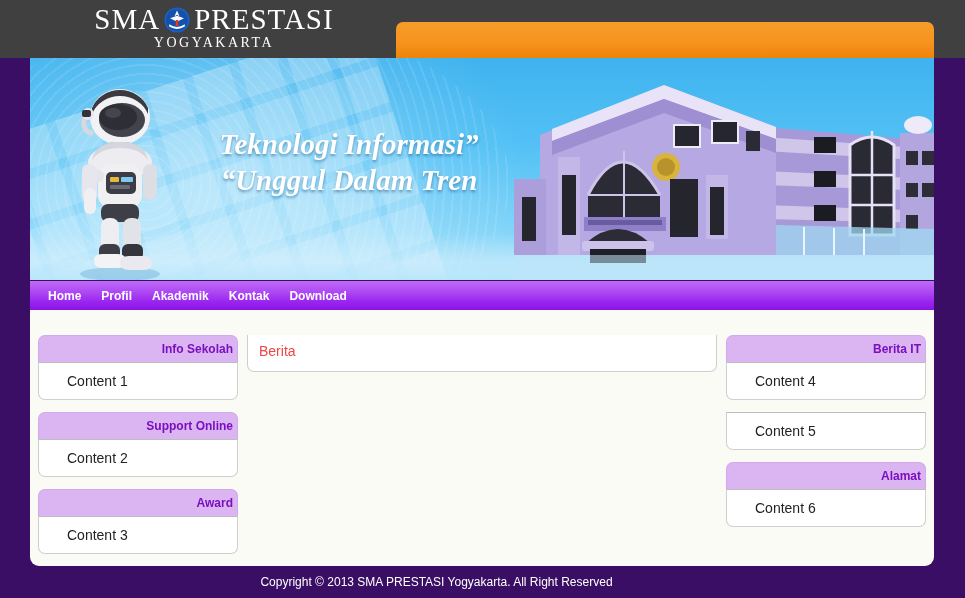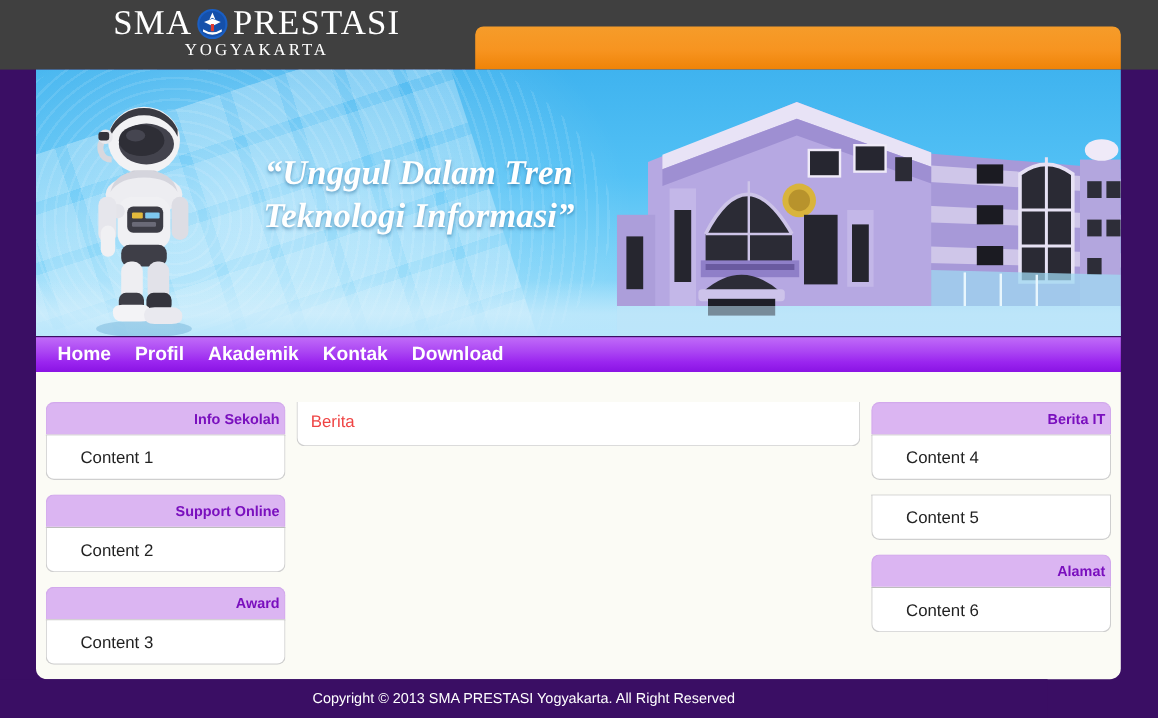--- a/index.html
+++ b/index.html
@@ -141,21 +141,21 @@
     width: 904px;
     height: 29px;
     background: linear-gradient(to bottom, #c06bf8 0%, #ab45f3 42%, #9a25ef 72%, #8a13e4 100%);
     display: flex;
     align-items: center;
     padding-left: 8px;
     box-sizing: border-box;
   }
   .nav-item {
     color: #ffffff;
-    font-size: 16px;
+    font-size: 12px;
     font-weight: bold;
     padding: 4px 10px;
     cursor: pointer;
     white-space: nowrap;
   }
 
   
   .content-area {
     position: absolute;
     left: 30px; top: 310px;
@@ -368,22 +368,22 @@
       <path d="M262 150 L420 154 L420 180 L262 180 Z" fill="#9fd8f2" opacity="0.75"></path>
       <line x1="290" y1="152" x2="290" y2="180" stroke="#e8f6fd" stroke-width="2"></line>
       <line x1="320" y1="153" x2="320" y2="180" stroke="#e8f6fd" stroke-width="2"></line>
       <line x1="350" y1="154" x2="350" y2="180" stroke="#e8f6fd" stroke-width="2"></line>
 
       <path d="M0 180 L420 180 L420 205 L0 205 Z" fill="#bfe4f7" opacity="0.55"></path>
     </svg>
   </div>
 
   <div class="slogan">
+    <div>Teknologi Informasi”</div>
     <div>“Unggul Dalam Tren</div>
-    <div>Teknologi Informasi”</div>
   </div>
 </div>
 
 <div class="navbar">
   <span class="nav-item">Home</span>
   <span class="nav-item">Profil</span>
   <span class="nav-item">Akademik</span>
   <span class="nav-item">Kontak</span>
   <span class="nav-item">Download</span>
 </div>

